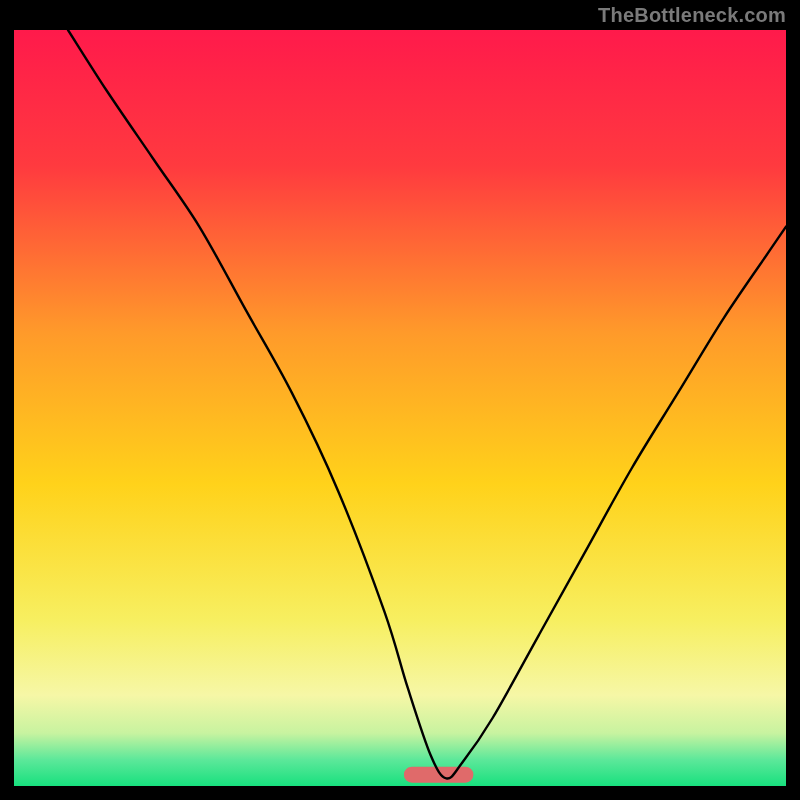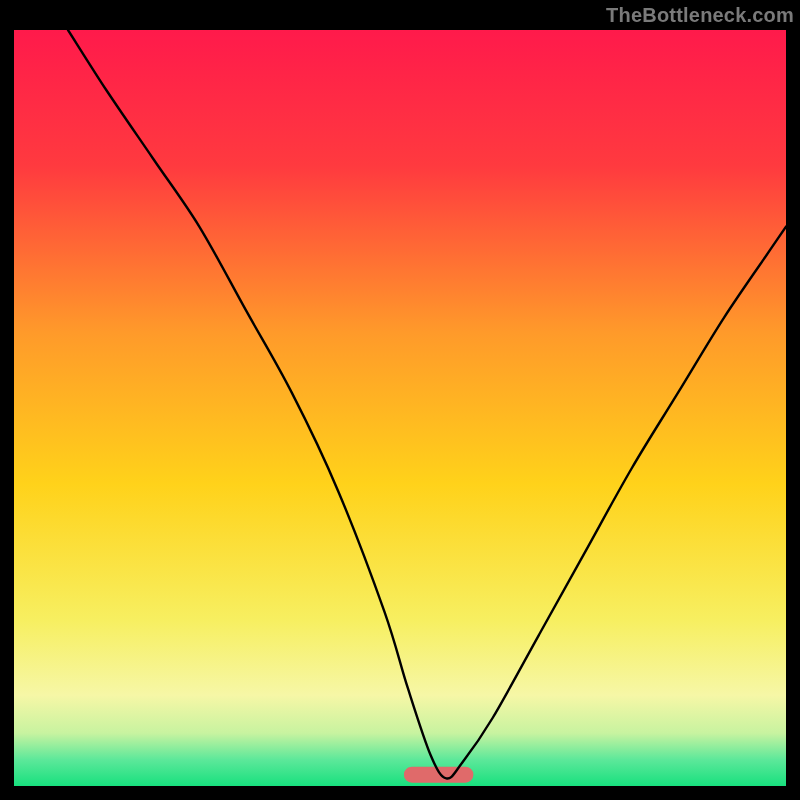--- a/index.html
+++ b/index.html
@@ -15,21 +15,21 @@
     position: absolute;
     left: 0;
     top: 0;
     width: 800px;
     height: 800px;
     background: #000;
   }
   .watermark {
     position: absolute;
     top: 4px;
-    right: 6px;
+    right: 14px;
     color: #7a7a7a;
     font-size: 20px;
     font-weight: 600;
     letter-spacing: 0.2px;
     user-select: none;
   }
   .plot {
     position: absolute;
     left: 14px;
     top: 30px;

